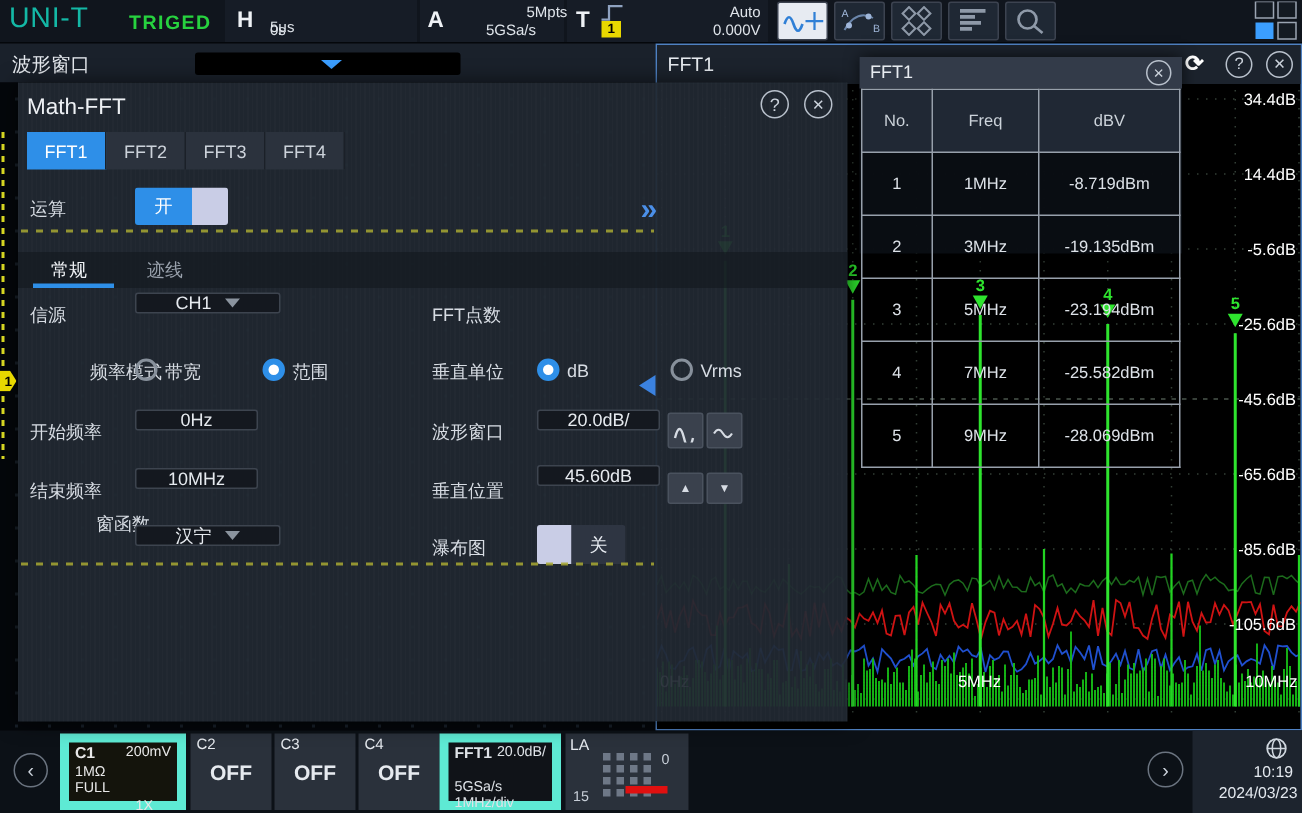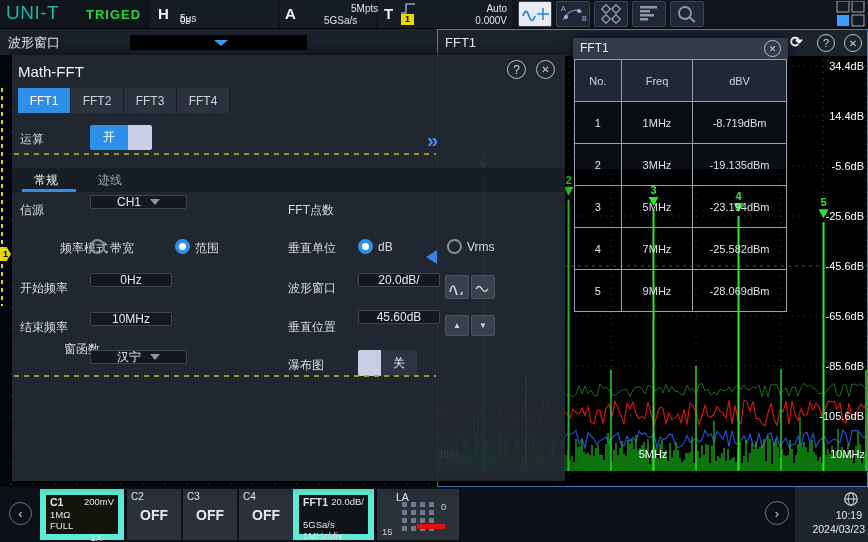--- a/index.html
+++ b/index.html
@@ -405,21 +405,21 @@
     <div class="card ylw" style="left:293px;width:81px;background:#101318;font-size:9.5px;color:#dfe3e8;">
       <div style="display:flex;justify-content:space-between;padding:1px 4px;">
         <b style="font-size:10.5px;">FFT1</b>
         <span>20.0dB/</span>
         </div>
       <div style="padding:10px 0 0 4px;">5GSa/s</div>
       <div style="padding:0 0 0 4px;">1MHz/div</div>
     </div>
 
     <div class="card" style="left:377px;width:82px;">
-      <div style="font-size:10.5px;padding:2px 0 0 19px;">LA</div>
+      <div style="font-size:10.5px;padding:2px 0 0 3px;">LA</div>
       <div id="ladots">
           <span class="ladot" style="left: 25px; top: 13px;"></span>
           <span class="ladot" style="left: 34px; top: 13px;"></span>
           <span class="ladot" style="left: 43px; top: 13px;"></span>
           <span class="ladot" style="left: 52px; top: 13px;"></span>
           <span class="ladot" style="left: 25px; top: 21px;"></span>
           <span class="ladot" style="left: 34px; top: 21px;"></span>
           <span class="ladot" style="left: 43px; top: 21px;"></span>
           <span class="ladot" style="left: 52px; top: 21px;"></span>
           <span class="ladot" style="left: 25px; top: 29px;"></span>

